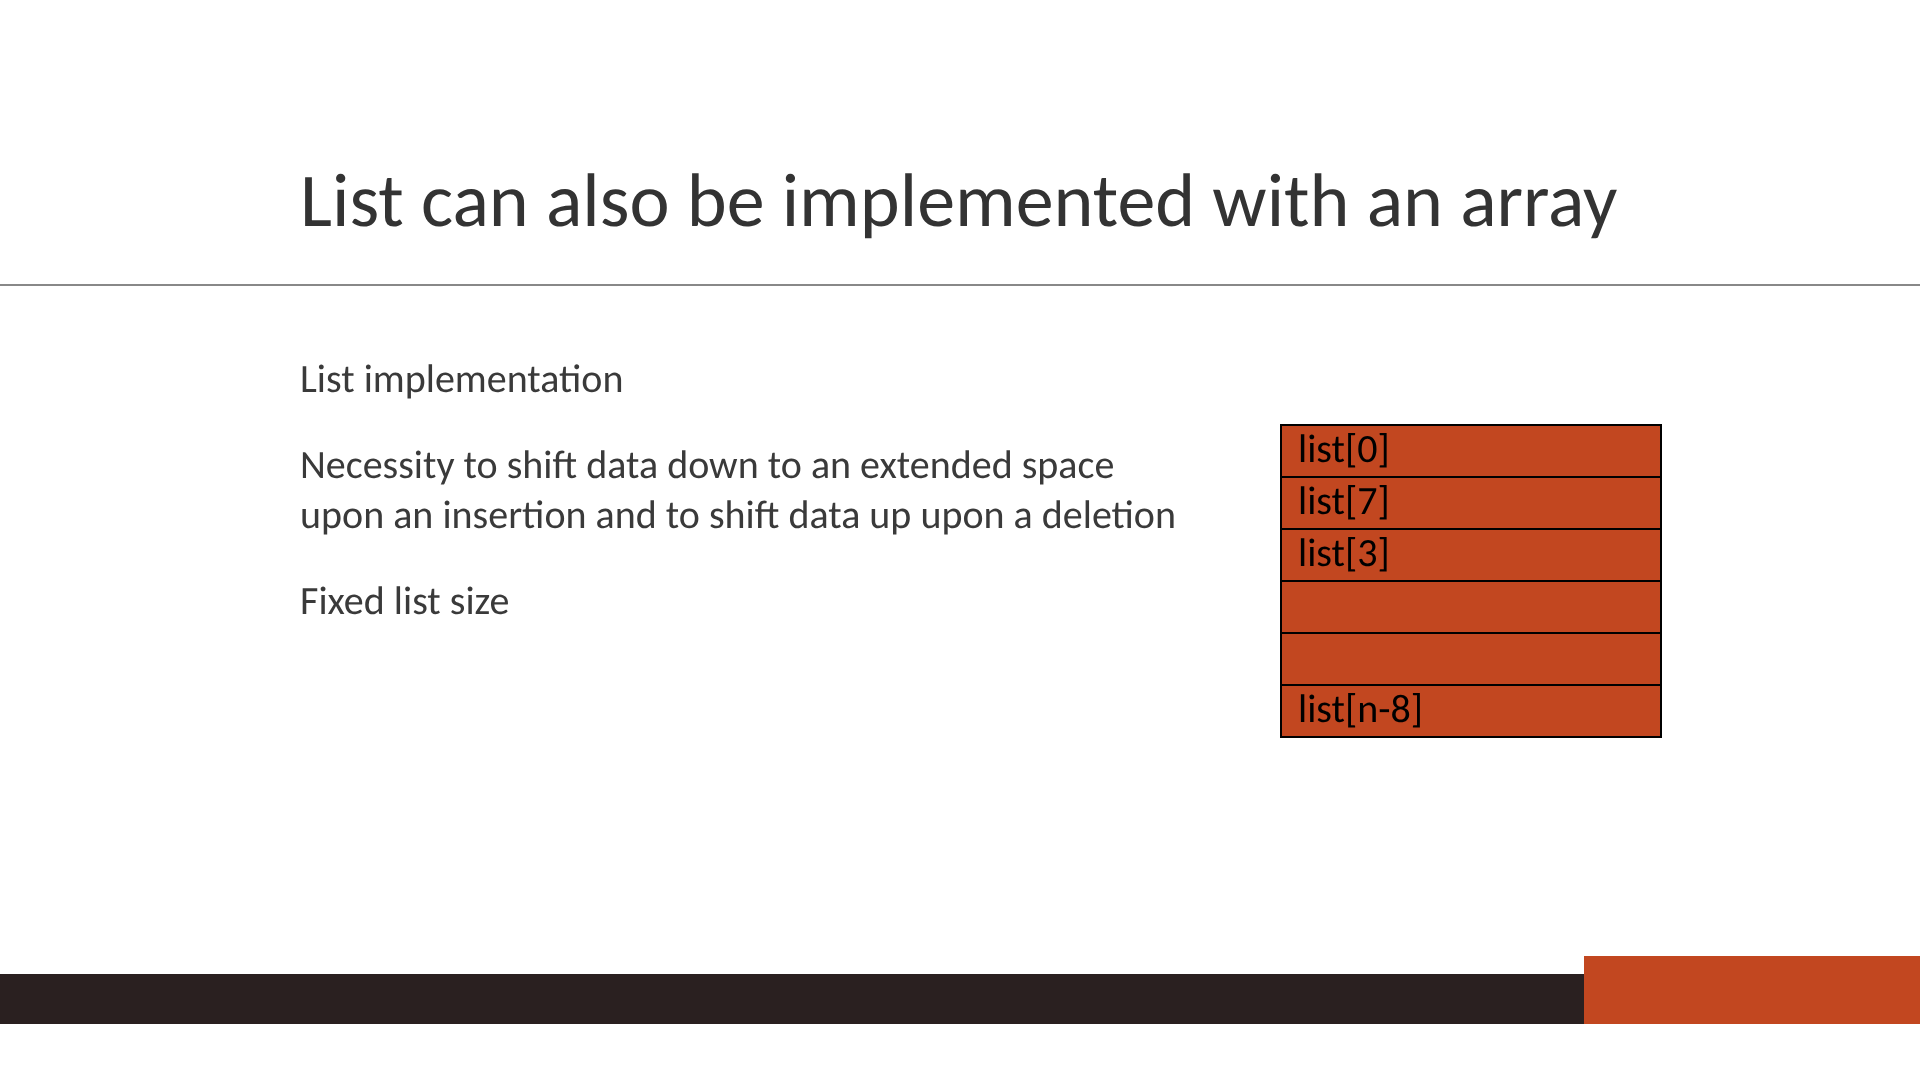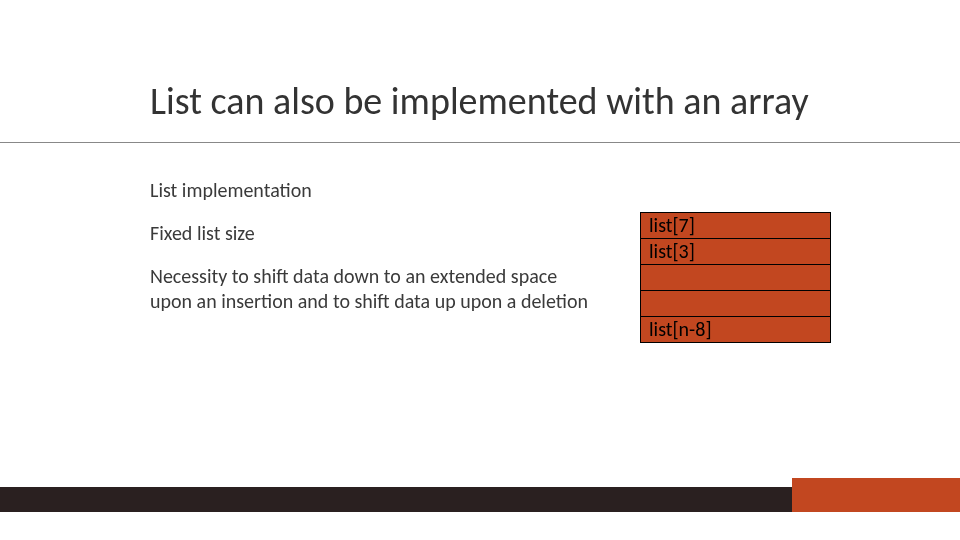--- a/index.html
+++ b/index.html
@@ -93,26 +93,29 @@
 </head>
 <body>
 
 <div class="slide">
 
   <div class="title">List can also be implemented with an array</div>
   <hr class="title-rule">
 
   <div class="body-text">
     <p>List implementation</p>
+    <p>Necessity to shift data down to an extended space upon an insertion and to shift data up upon a deletion</p>
     <p>Fixed list size</p>
-    <p>Necessity to shift data down to an extended space upon an insertion and to shift data up upon a deletion</p>
   </div>
 
   <table class="array-table">
     <tbody>
+        <tr>
+          <td>list[0]</td>
+        </tr>
     <tr>
           <td>list[7]</td>
         </tr>
     <tr>
           <td>list[3]</td>
         </tr>
     <tr>
           <td class="empty"></td>
         </tr>
     <tr>

